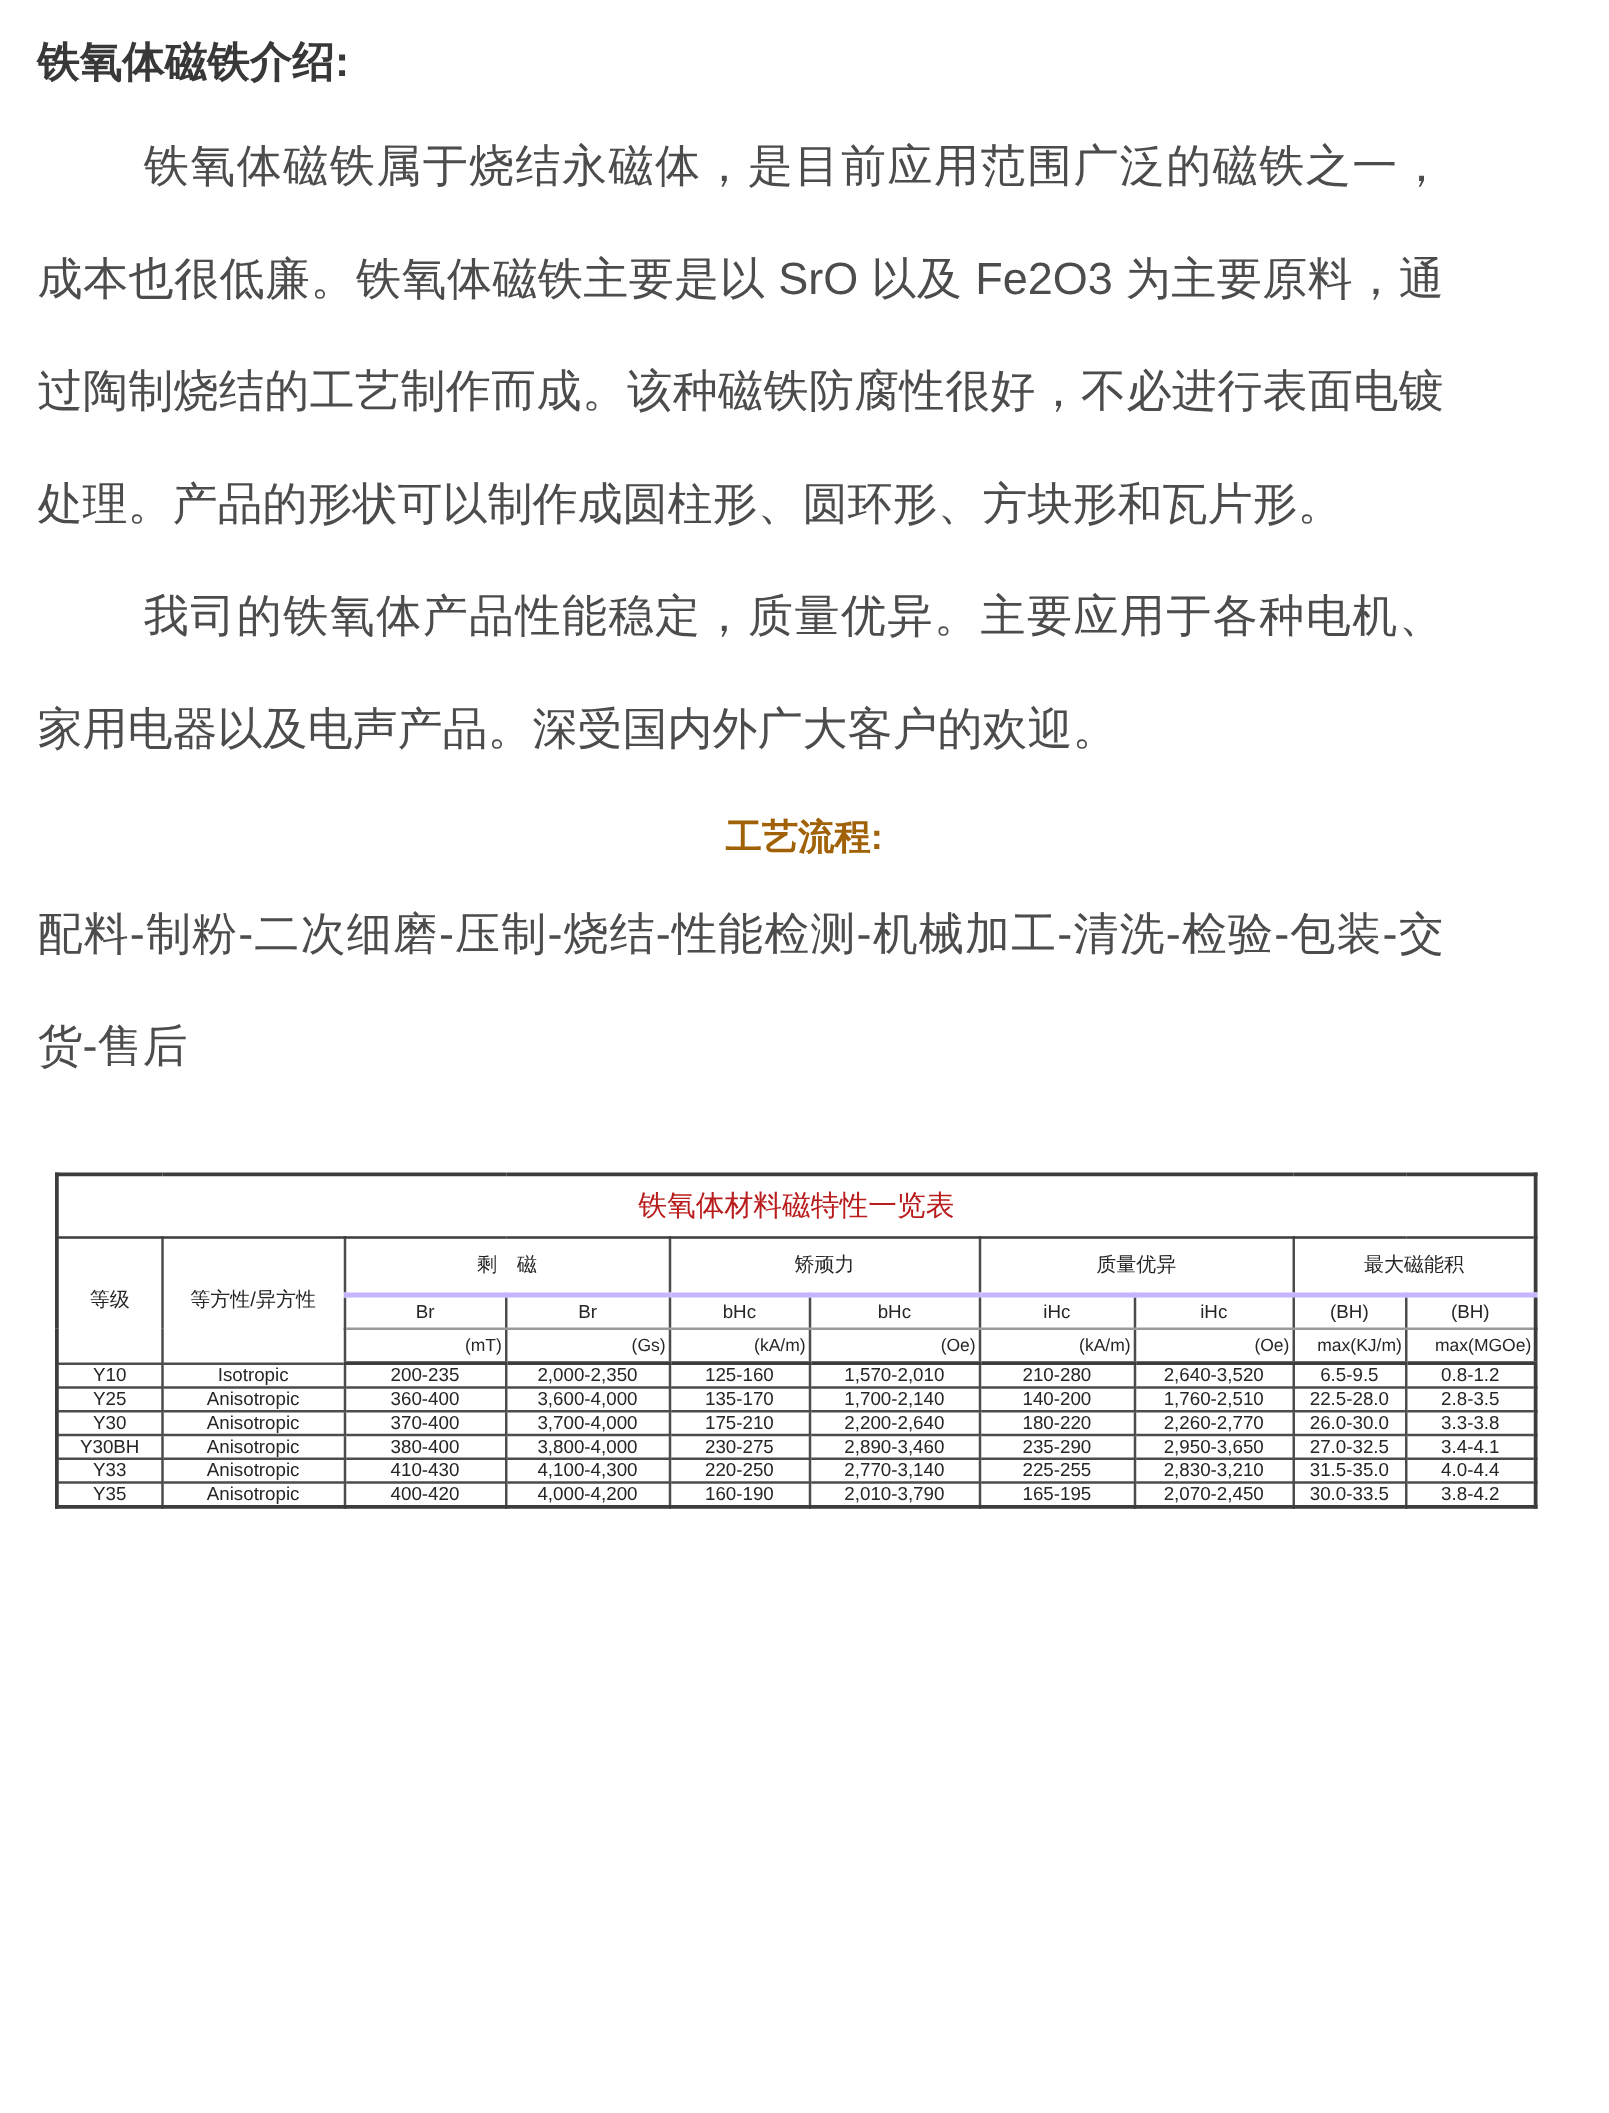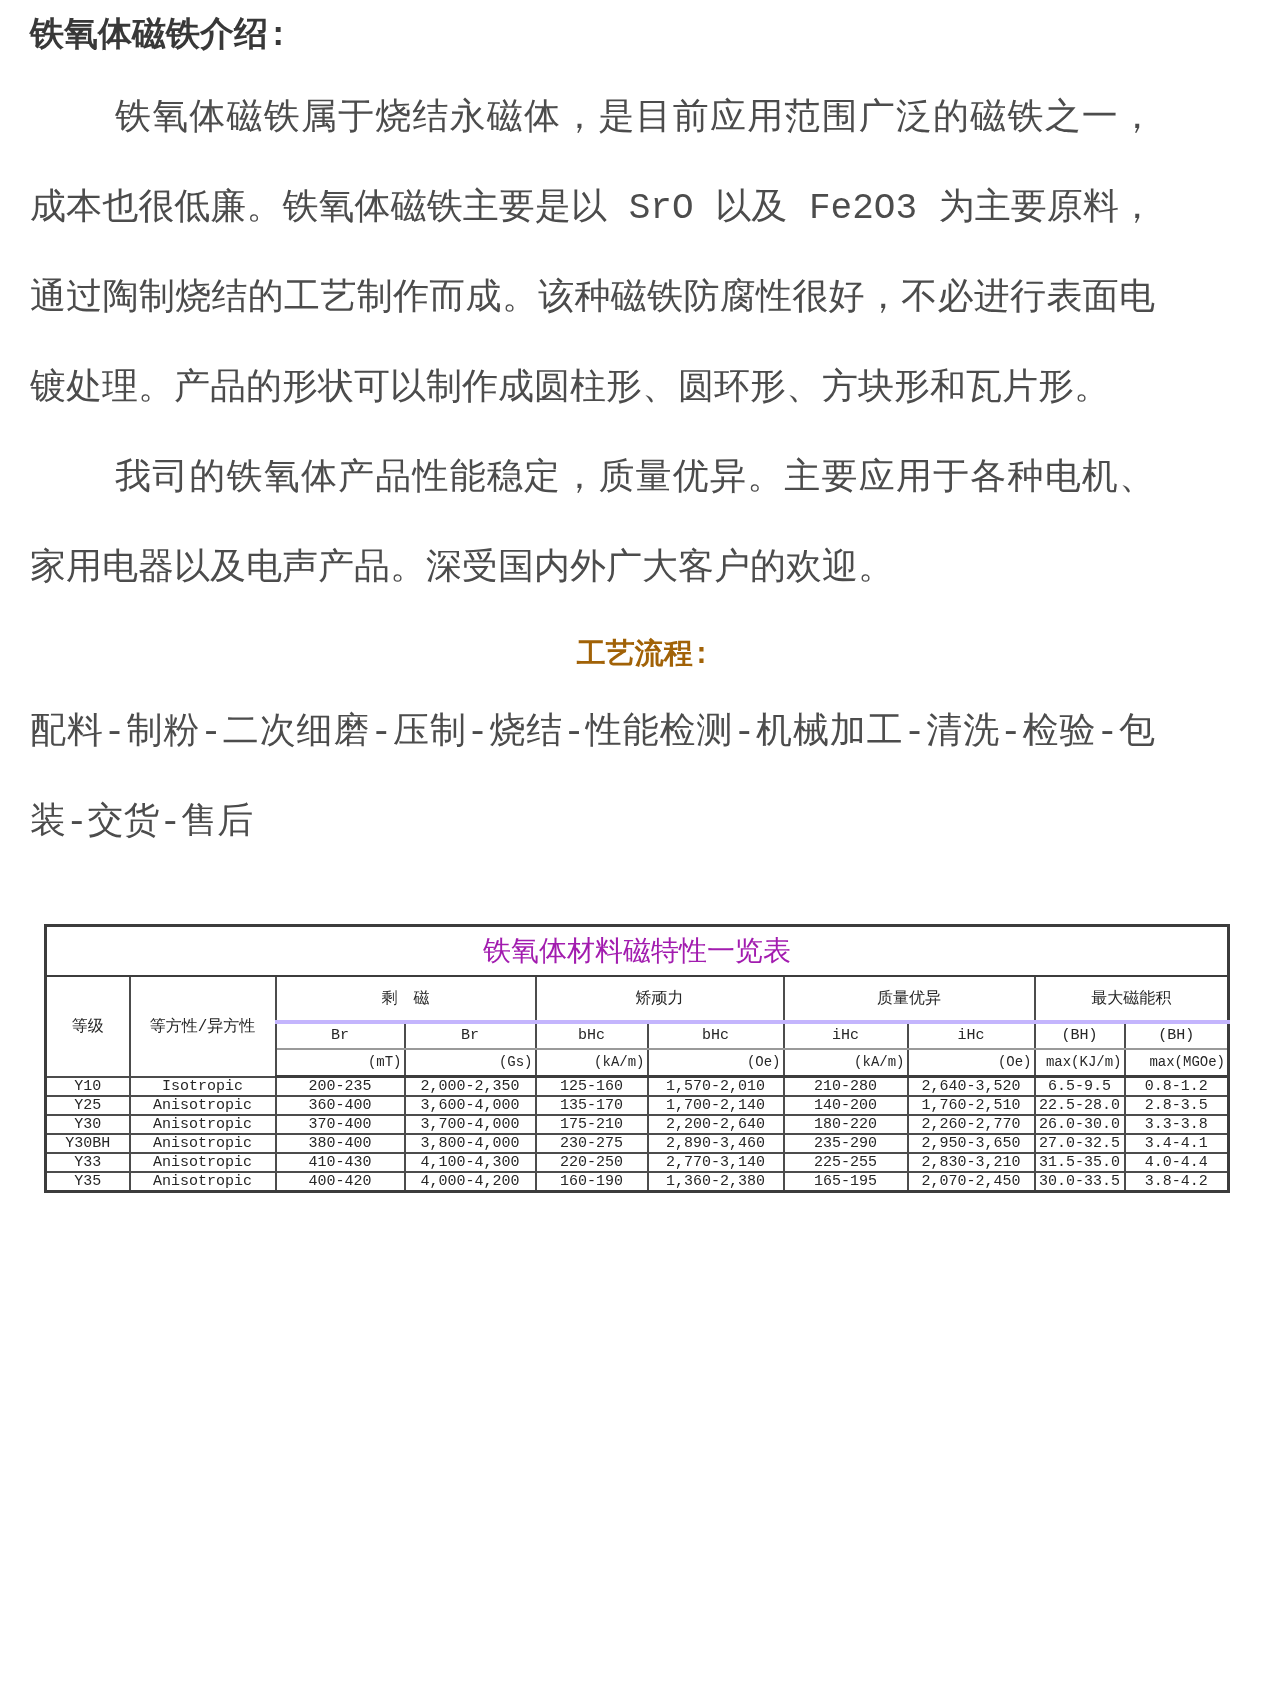--- a/index.html
+++ b/index.html
@@ -2,22 +2,22 @@
 <html><head>
 <meta charset="utf-8">
 <style>
   * { box-sizing: border-box; }
   html, body { margin: 0; padding: 0; background: #ffffff; }
   .page {
     position: relative;
     width: 1287px;
     height: 1690px;
     background: #ffffff;
-    font-family: Liberation Mono, monospace;
-    padding: 12px 30px 0 30px;
+    font-family: Liberation Sans, sans-serif;
+    padding: 26px 30px 0 30px;
     overflow: hidden;
   }
   .doc-heading {
     font-size: 34px;
     font-weight: bold;
     color: #383838;
     line-height: 48px;
     margin: 0 0 14px 0;
   }
   .body-text {
@@ -49,22 +49,22 @@
     border: 2px solid #4c4c4c;
     padding: 0 2px;
     text-align: center;
     vertical-align: middle;
     font-weight: normal;
     overflow: hidden;
     white-space: nowrap;
   }
   tr.title-row { height: 50px; }
   tr.title-row td {
-    font-size: 28px;
-    color: #a21caf;
+    font-size: 23px;
+    color: #b91c1c;
     border-bottom: 2px solid #3c3c3c;
   }
   tr.group-row { height: 46px; }
   tr.group-row th { font-size: 16px; }
   tr.group-row th.group-cell { border-bottom: 4px solid #c4b5fd; }
   tr.sub-row { height: 27px; }
   tr.sub-row th { font-size: 15px; border-bottom: 2px solid #9a9a9a; }
   tr.units-row { height: 28px; }
   tr.units-row th { font-size: 14px; border-bottom: 3px solid #3c3c3c; text-align: right; }
   th.span-cell { font-size: 16px; }
@@ -192,21 +192,21 @@
         <td>2,830-3,210</td>
         <td>31.5-35.0</td>
         <td>4.0-4.4</td>
       </tr>
       <tr class="data-row">
         <td>Y35</td>
         <td>Anisotropic</td>
         <td>400-420</td>
         <td>4,000-4,200</td>
         <td>160-190</td>
-        <td>1,360-2,380</td>
+        <td>2,010-3,790</td>
         <td>165-195</td>
         <td>2,070-2,450</td>
         <td>30.0-33.5</td>
         <td>3.8-4.2</td>
       </tr>
     </tbody>
   </table>
 
 </div>
 

